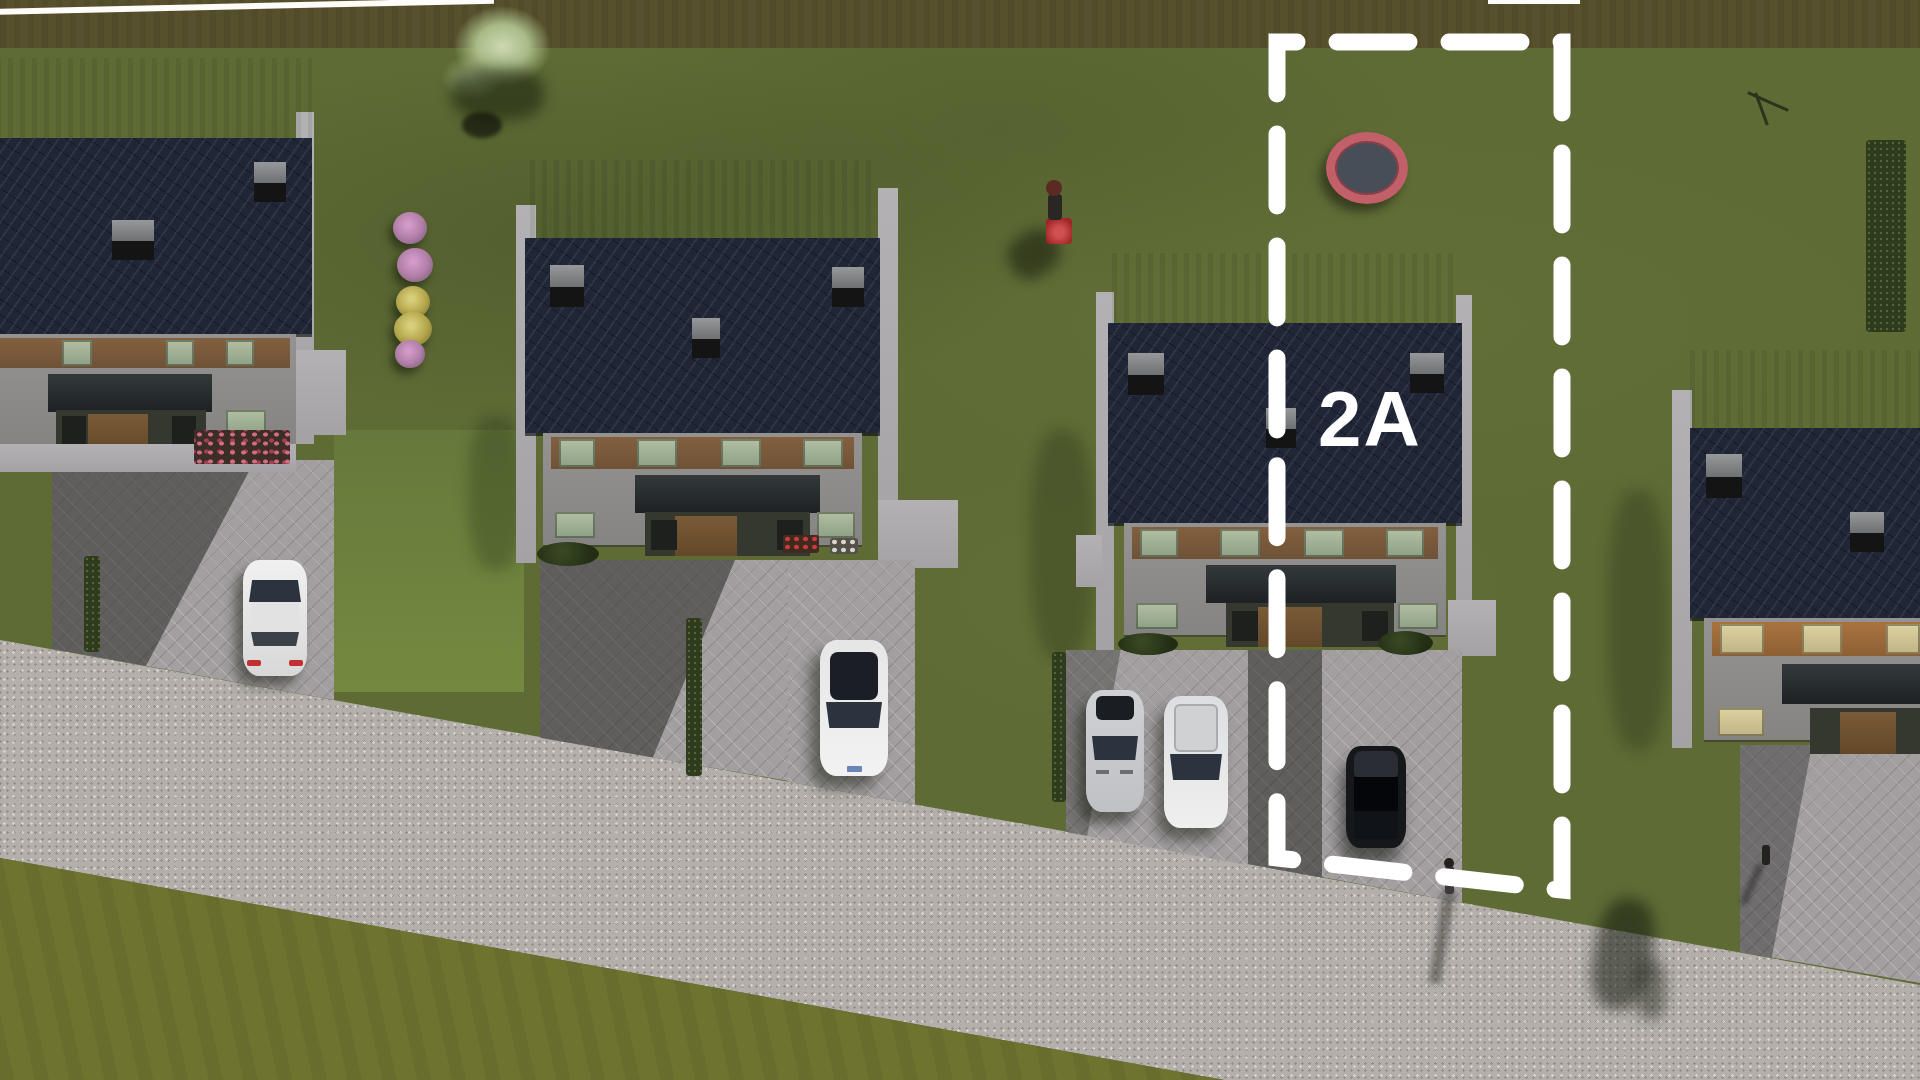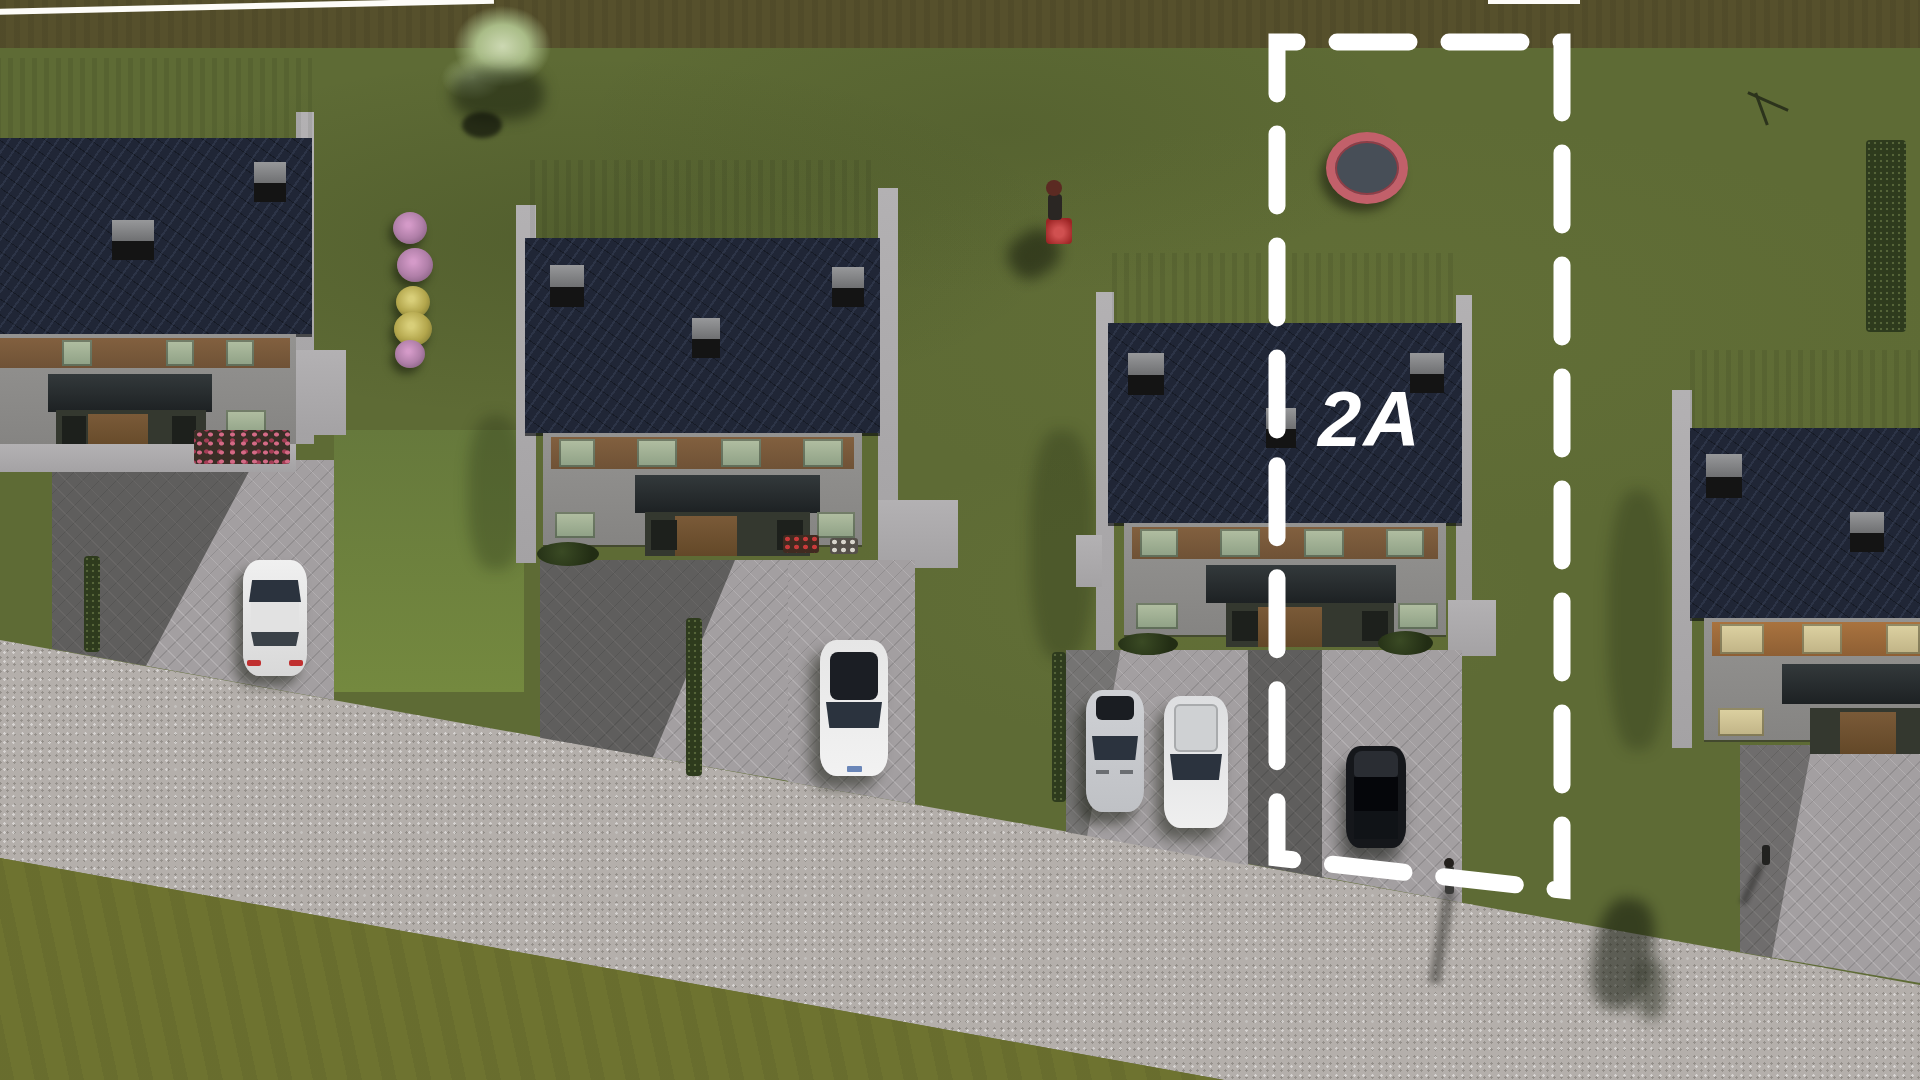--- a/index.html
+++ b/index.html
@@ -265,18 +265,18 @@
 
   <div class="abs" style="left:1436px;top:888px;width:12px;height:96px;background:rgba(35,35,32,.45);transform:rotate(9deg);filter:blur(3px);"></div>
   <div class="abs" style="left:1445px;top:866px;width:9px;height:28px;background:#3a3a38;border-radius:3px;"></div>
   <div class="abs" style="left:1444px;top:858px;width:10px;height:10px;background:#23201d;border-radius:50%;"></div>
   <div class="abs" style="left:1748px;top:862px;width:8px;height:44px;background:rgba(25,25,22,.4);transform:rotate(25deg);filter:blur(2px);"></div>
   <div class="abs" style="left:1762px;top:845px;width:8px;height:20px;background:#222220;border-radius:3px;"></div>
 
   <svg class="abs" width="1920" height="1080" style="left:0;top:0;" viewBox="0 0 1920 1080">
     <path d="M1277 450 L1277 42 L1562 42 L1562 890 L1277 858 Z" fill="none" stroke="#ffffff" stroke-width="17" stroke-linecap="round" stroke-dasharray="72 40" stroke-dashoffset="-20"></path>
   </svg>
-  <div class="abs plot-label" style="left:1318px;top:380px;font-style:italic;">2A</div>
+  <div class="abs plot-label" style="left:1318px;top:380px;">2A</div>
 
   <div class="abs white-sliver" style="left:-6px;top:9px;width:500px;height:6px;transform:rotate(-1.3deg);transform-origin:left top;"></div>
   <div class="abs white-sliver" style="left:1488px;top:0;width:92px;height:4px;"></div>
 
 </div>
 
 </body></html>

